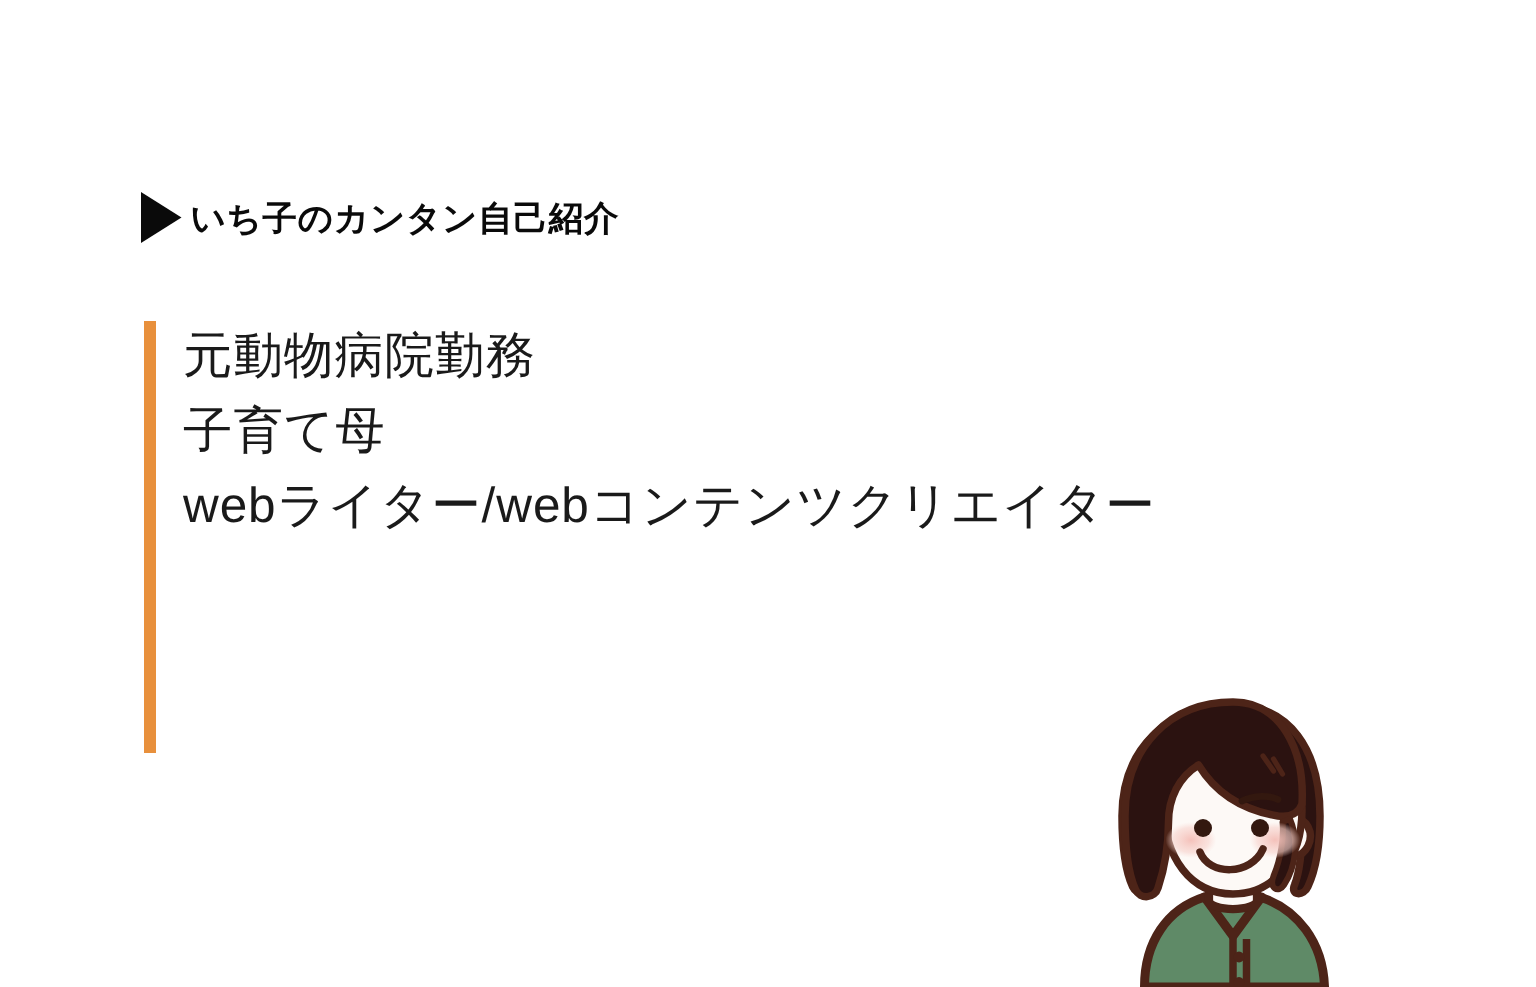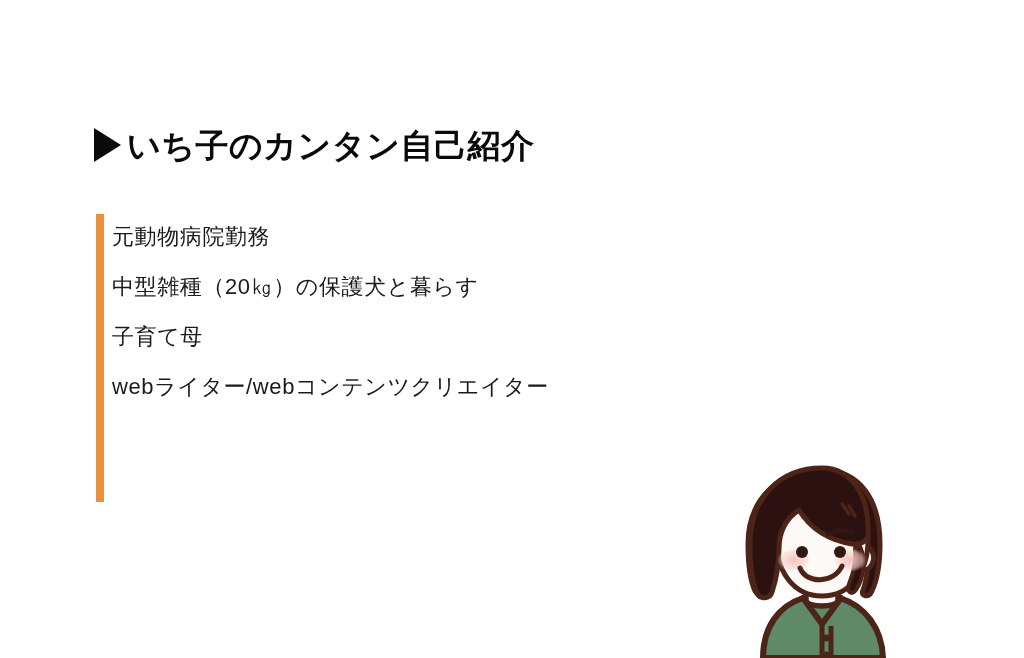--- a/index.html
+++ b/index.html
@@ -32,21 +32,21 @@
   .heading-marker {
     display: inline-block;
     width: 0;
     height: 0;
     border-top: 17px solid transparent;
     border-bottom: 17px solid transparent;
     border-left: 27px solid #0a0a0a;
     margin-right: 4px;
   }
   .heading-text {
-    font-size: 33px;
+    font-size: 23px;
     font-weight: bold;
     color: #0a0a0a;
     letter-spacing: 0.5px;
     line-height: 1;
   }
 
   
   .body-block {
     position: absolute;
     left: 96px;
@@ -56,22 +56,22 @@
   .accent-bar {
     position: absolute;
     left: 0;
     top: 2px;
     width: 8px;
     height: 288px;
     background: #e8903c;
   }
   .body-lines {
     position: relative;
-    padding-left: 16px;
-    font-size: 22px;
+    padding-left: 26px;
+    font-size: 33px;
     color: #1a1a1a;
     line-height: 50px;
     letter-spacing: 0.6px;
     font-weight: 400;
   }
   .body-line {
     white-space: nowrap;
   }
   .body-line.flush {
     margin-left: -20px;
@@ -96,21 +96,20 @@
 
   <div class="heading">
     <span class="heading-marker"></span>
     <span class="heading-text">いち子のカンタン自己紹介</span>
   </div>
 
   <div class="body-block">
     <div class="accent-bar"></div>
     <div class="body-lines">
       <div class="body-line">元動物病院勤務</div>
-      <div class="body-line">中型雑種（20㎏）の保護犬と暮らす</div>
       <div class="body-line">子育て母</div>
       <div class="body-line">webライター/webコンテンツクリエイター</div>
     </div>
   </div>
 
   <div class="avatar">
     <svg width="220" height="198" viewBox="0 0 220 198" xmlns="http://www.w3.org/2000/svg">
       <defs>
         <radialGradient id="blushL" cx="50%" cy="50%" r="50%">
           <stop offset="0%" stop-color="#f4beb7" stop-opacity="0.95"></stop>

